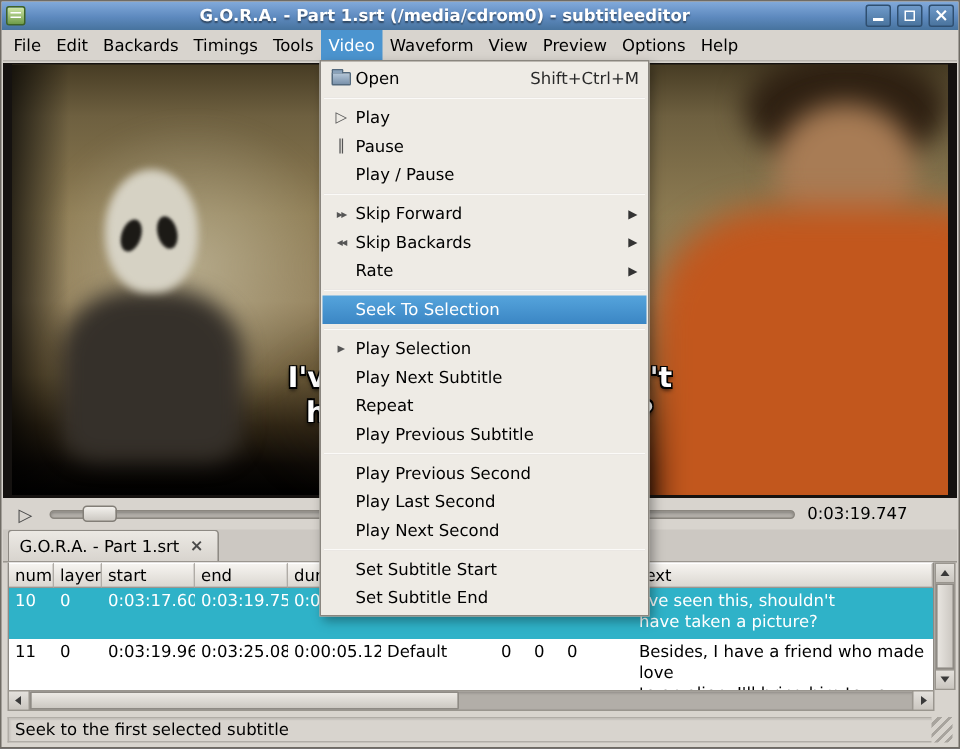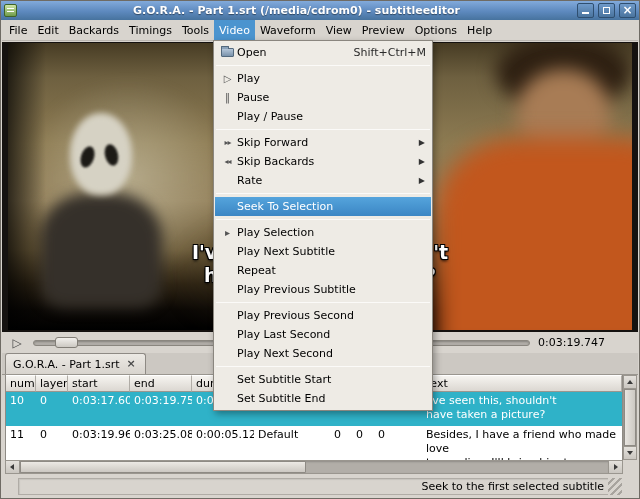--- a/index.html
+++ b/index.html
@@ -93,21 +93,21 @@
 
   .hscroll{position:absolute;top:459px;left:4px;width:618px;height:14px;display:flex;}
   .hs-btn{width:15px;height:14px;background:linear-gradient(#e4e1dc,#cac6c0);border:1px solid #9a968f;position:relative;flex:none;}
   .tri-left{position:absolute;left:4px;top:3px;border-top:3px solid transparent;border-bottom:3px solid transparent;border-right:4px solid #3a3a3a;}
   .tri-right{position:absolute;left:5px;top:3px;border-top:3px solid transparent;border-bottom:3px solid transparent;border-left:4px solid #3a3a3a;}
   .hs-trough{flex:1;background:#b2aea8;border-top:1px solid #9a968f;border-bottom:1px solid #9a968f;position:relative;box-shadow:inset 1px 1px 2px rgba(0,0,0,.2);}
   .hs-thumb{position:absolute;left:0;top:0;bottom:0;width:286px;background:linear-gradient(#ece9e4,#ccc8c2);border:1px solid #8e8a84;border-radius:1px;}
 
   
   .statusbar{position:absolute;left:1px;right:1px;bottom:1px;height:21px;background:#d8d4ce;
-    display:flex;align-items:center;padding:2px 16px;text-align:right;}
+    display:flex;align-items:center;padding:2px 3px;}
   .status-text{flex:1;height:17px;line-height:16px;padding:0 4px;border:1px solid #b0aca6;
     border-right:none;white-space:nowrap;overflow:hidden;box-shadow:inset 1px 1px 1px rgba(0,0,0,.08);}
   .grip{width:14px;height:17px;flex:none;
     background:repeating-linear-gradient(135deg,transparent 0 3px,#a8a49e 3px 5px);}
 
   
   .menu-popup{position:absolute;left:212px;top:39px;width:220px;background:#eeebe5;
     border:1px solid #8a867f;box-shadow:2px 3px 7px rgba(0,0,0,.35);z-index:50;padding:2px 1px;}
   .mitem{display:flex;align-items:center;height:19px;padding:0 5px 0 3px;}
   .mitem.hl{background:linear-gradient(#55a4dc 0%,#3b86c4 100%);color:#fff;}

